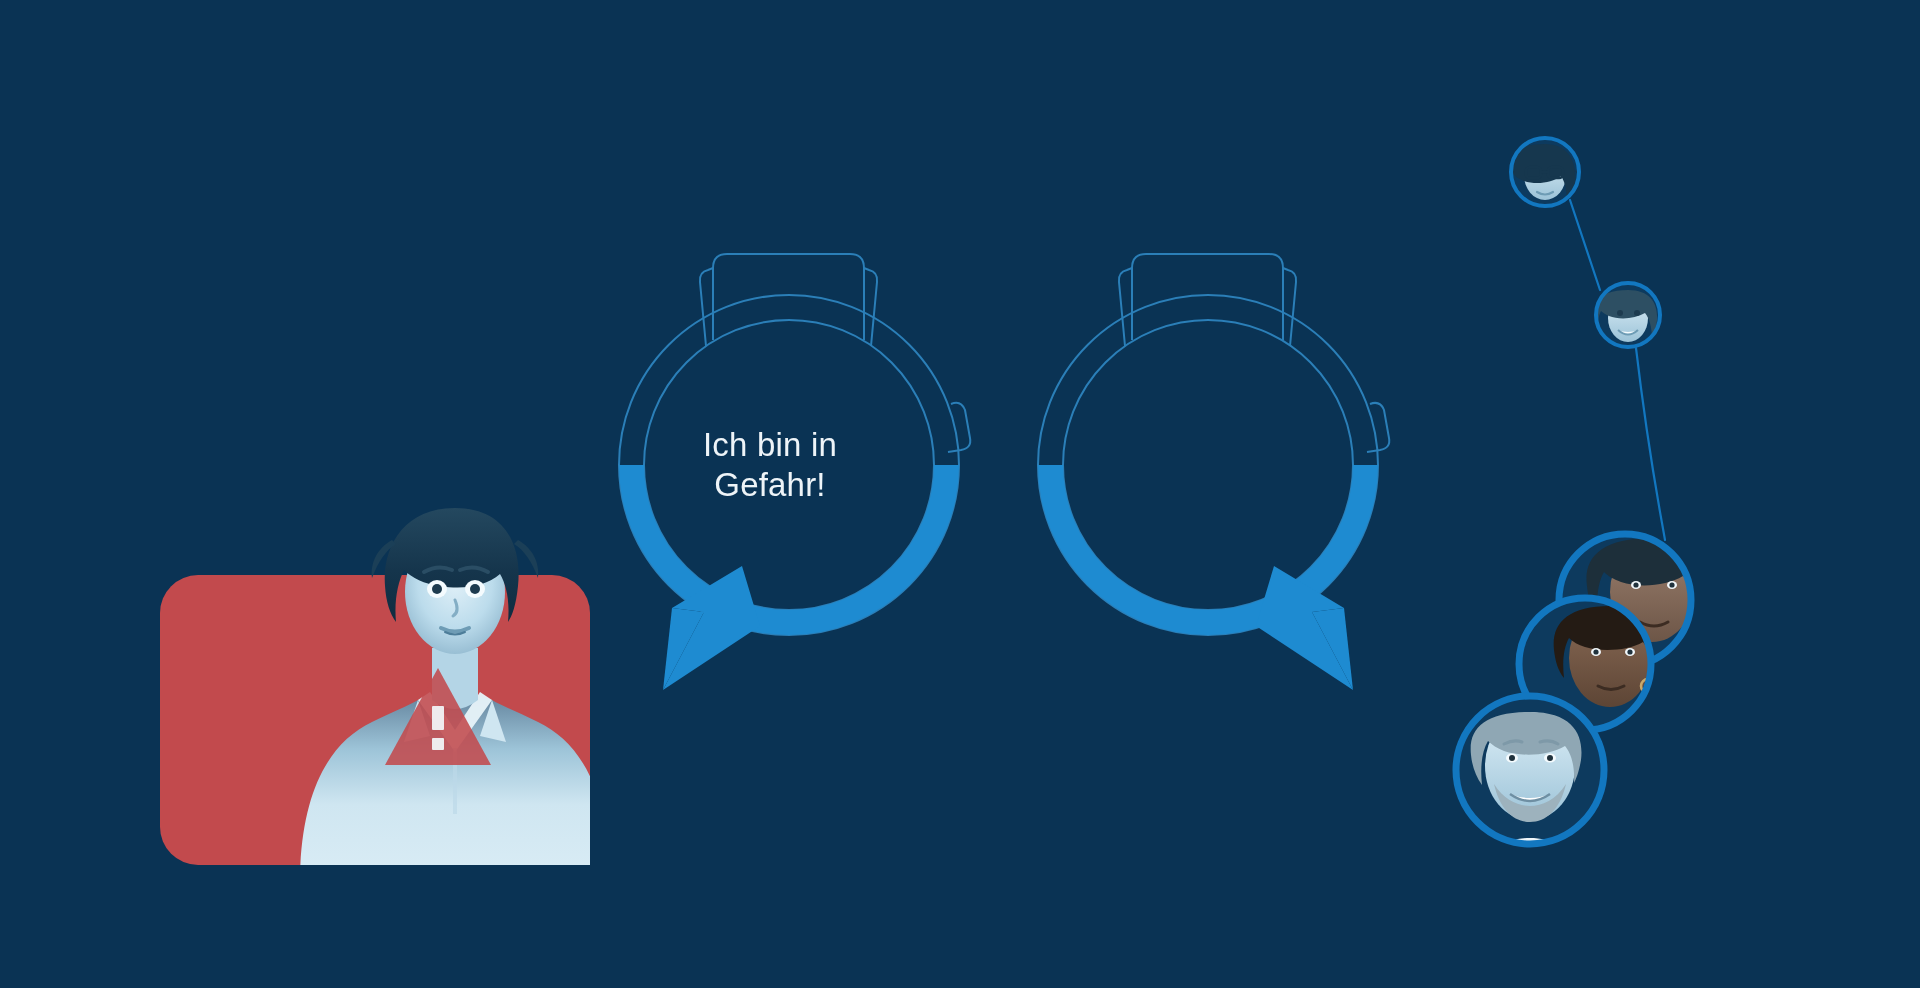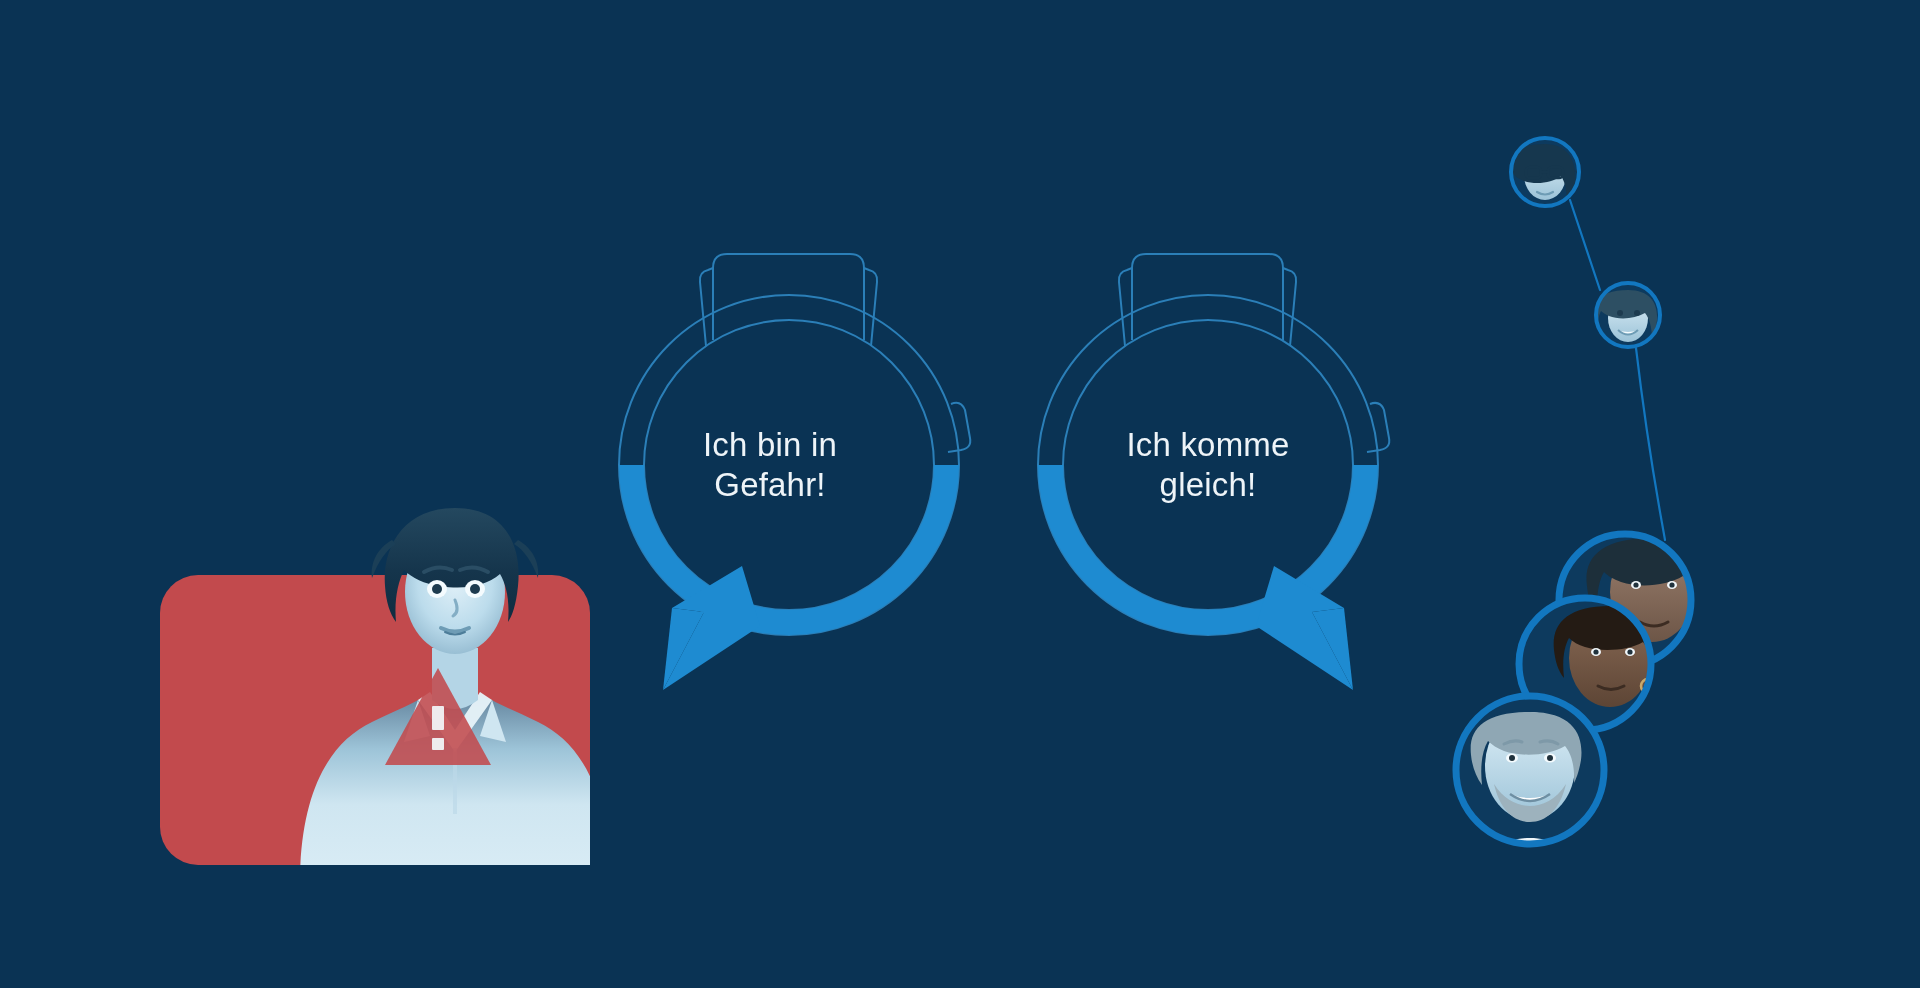--- a/index.html
+++ b/index.html
@@ -166,22 +166,20 @@
     </g>
 
     <g>
       <path d="M 1038 465 A 170 170 0 0 0 1378 465 L 1353 465 A 145 145 0 0 1 1063 465 Z" fill="#1e8bd1"></path>
 
       <path d="M1256 626 L1353 690 L1312 612 L1344 608 L1274 566 Z" fill="#1e8bd1"></path>
       <path d="M1344 608 L1312 612 L1353 690 Z" fill="#1e8bd1"></path>
     </g>
   </svg>
 
-  <div class="bubble-text" id="bubble-text-2">Ich komme
-gleich!</div>
 
   <svg class="layer" viewBox="0 0 1920 988" preserveAspectRatio="none" aria-hidden="true">
     <defs>
       <clipPath id="clipA1">
           <circle cx="1545" cy="172" r="34"></circle>
         </clipPath>
       <clipPath id="clipA2">
           <circle cx="1628" cy="315" r="32"></circle>
         </clipPath>
       <clipPath id="clipA3">

